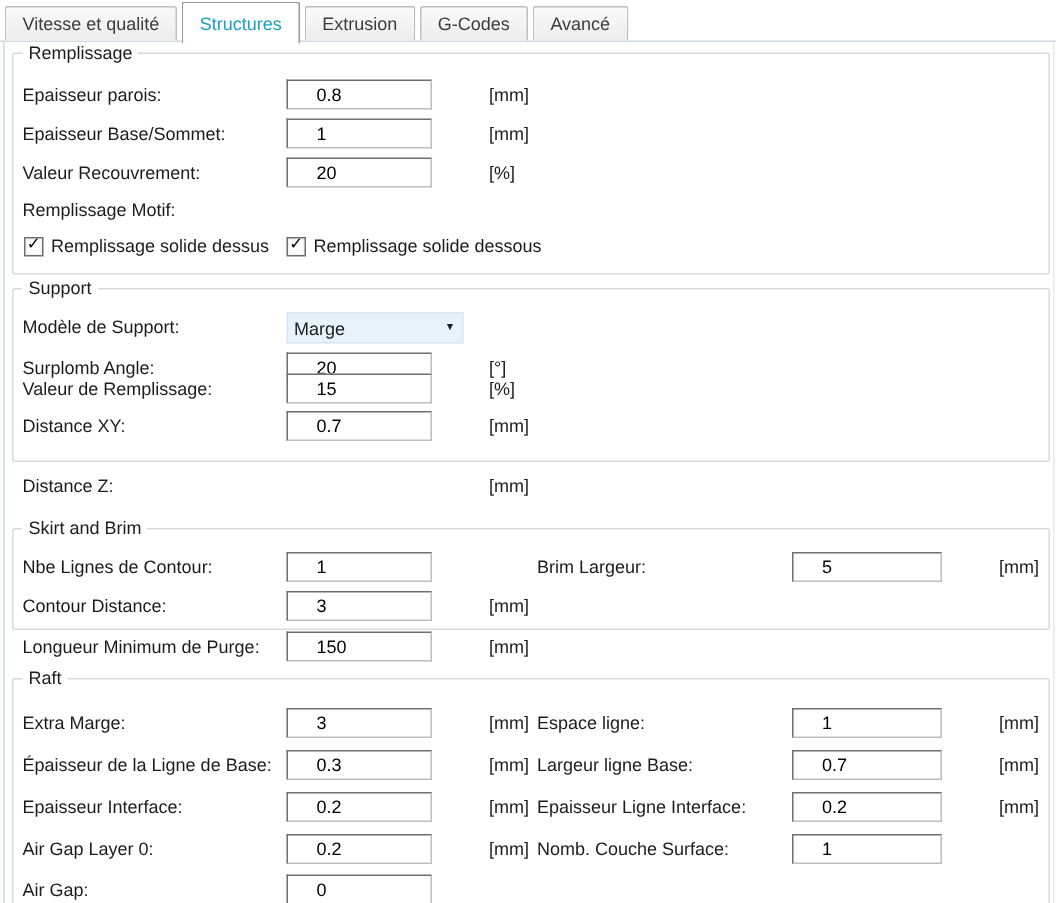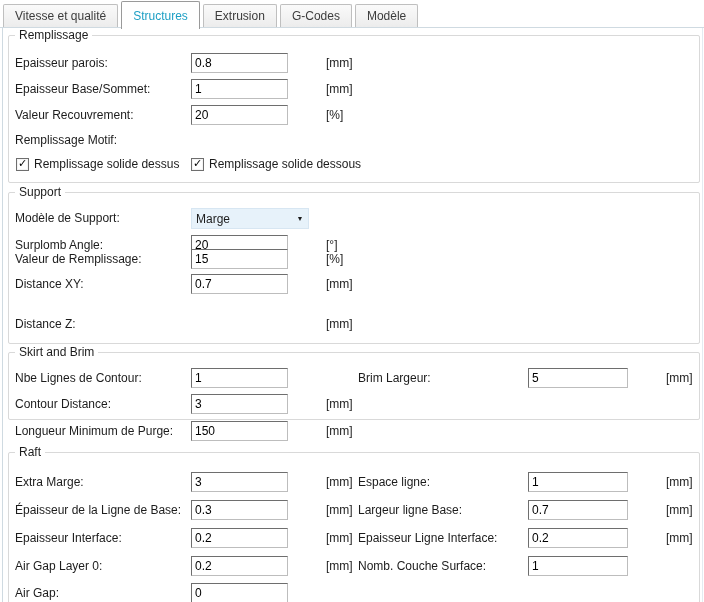--- a/index.html
+++ b/index.html
@@ -40,21 +40,21 @@
   .row{position:absolute;left:0;width:690px;height:22px;}
   .lbl{position:absolute;left:6px;top:3px;white-space:nowrap;}
   .unit{position:absolute;left:317px;top:3px;white-space:nowrap;}
   .lbl2{position:absolute;left:349px;top:3px;white-space:nowrap;}
   .unit2{position:absolute;left:657px;top:3px;white-space:nowrap;}
   .tb{
     position:absolute;left:182px;top:0;width:97px;height:20px;box-sizing:border-box;
     border:1px solid;border-color:#6e6e6e #bdbdbd #bdbdbd #6e6e6e;
     background:#ffffff;color:#000;
     font-family:"Liberation Sans","DejaVu Sans",sans-serif;font-size:12px;
-    padding:1px 3px;outline:none;
+    padding:1px 19px;outline:none;
   }
   .tb2{left:519px;width:100px;}
   .combo{
     position:absolute;left:182px;top:0;width:118px;height:21px;box-sizing:border-box;
     background:#e7f2fa;border:1px solid #d7e6f2;
     display:flex;align-items:center;cursor:default;
   }
   .combo-value{flex:1;padding-left:4px;color:#1c1c1c;white-space:nowrap;overflow:hidden;}
   .combo-arrow{width:16px;text-align:center;font-size:7px;color:#1c1c1c;line-height:21px;}
   .cbwrap{position:absolute;top:0;height:20px;display:flex;align-items:center;cursor:default;}
@@ -68,21 +68,21 @@
 </style>
 </head>
 <body>
 
 <div class="tabbar">
   <div class="tabline"></div>
   <div class="tab">Vitesse et qualité</div>
   <div class="tab selected">Structures</div>
   <div class="tab">Extrusion</div>
   <div class="tab">G-Codes</div>
-  <div class="tab">Modèle</div>
+  <div class="tab">Avancé</div>
 </div>
 <div class="page-edge-left"></div>
 <div class="page-edge-right"></div>
 
 <div class="group" style="top:35px;height:148px;">
   <span class="gtitle">Remplissage</span>
 
   <div class="row" style="top:17px;">
     <span class="lbl">Epaisseur parois:</span>
     <input class="tb" value="0.8" style="">
@@ -114,21 +114,21 @@
     </div>
     <div class="cbwrap" style="left:182px;">
       <span class="cb">
           <span class="cbmark">✓</span>
         </span>
       <span class="cblabel">Remplissage solide dessous</span>
     </div>
   </div>
 </div>
 
-<div class="group" style="top:192px;height:152px;">
+<div class="group" style="top:192px;height:116px;">
   <span class="gtitle">Support</span>
 
   <div class="row" style="top:15px;">
     <span class="lbl">Modèle de Support:</span>
     <div class="combo">
       <span class="combo-value">Marge</span>
       <span class="combo-arrow">▼</span>
     </div>
   </div>
 

